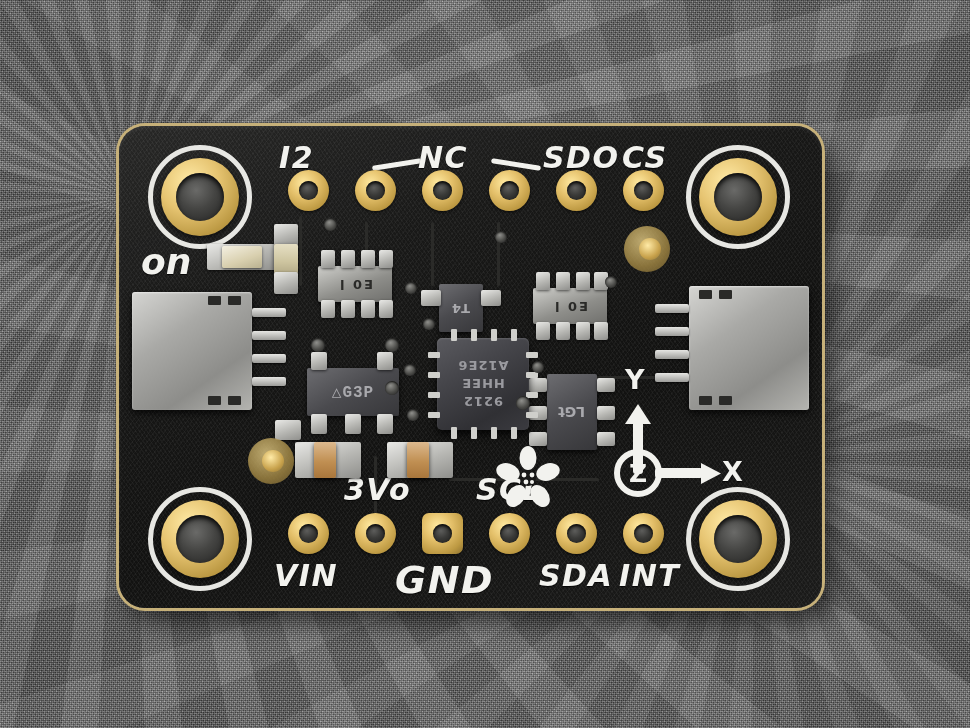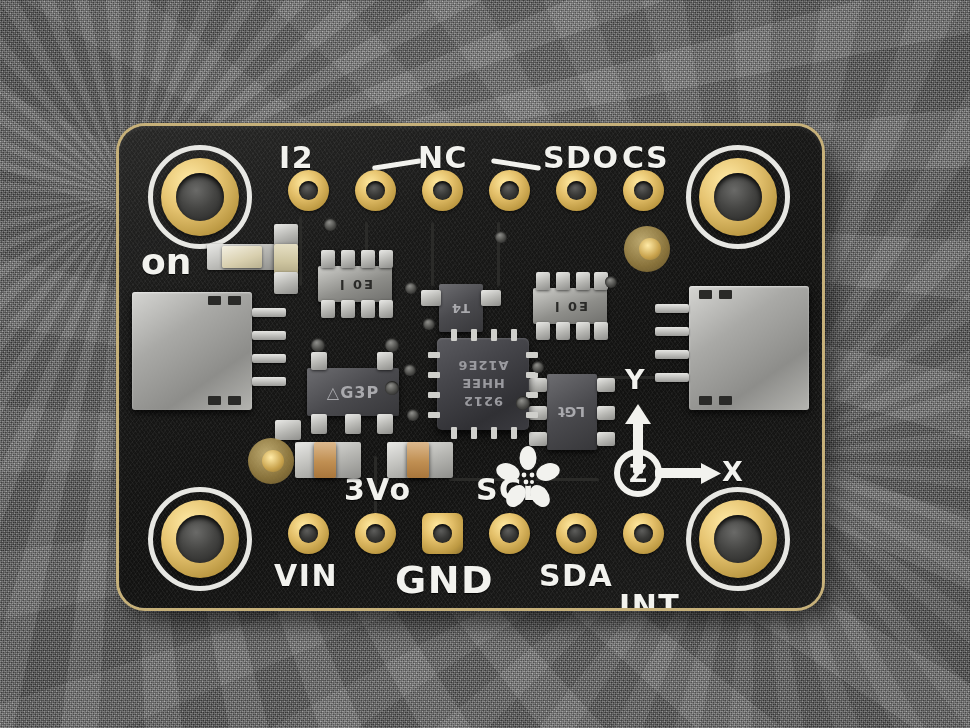--- a/index.html
+++ b/index.html
@@ -51,21 +51,21 @@
   }
 
   .abs{position:absolute;}
 
   
   .silk{
     position:absolute;color:#f2f2ee;
     font-family:"DejaVu Sans", sans-serif;
     font-weight:700;letter-spacing:1.5px;
     text-shadow:0 1px 1px rgba(0,0,0,.85);
-    white-space:nowrap;user-select:none;
+    white-space:nowrap;user-select:none;font-style:italic;
   }
 
   
   .pad{
     position:absolute;width:41px;height:41px;border-radius:50%;
     background:radial-gradient(circle at 38% 32%, #ffe9a0 0%, #e4c06a 38%, #bd9942 74%, #8d7230 100%);
     box-shadow:0 1px 3px rgba(0,0,0,.7);
   }
   .pad::after{
     content:"";position:absolute;left:11px;top:11px;width:19px;height:19px;border-radius:50%;
@@ -239,21 +239,21 @@
   <div class="pad" style="left:370px;top:387px;"></div>
   <div class="pad" style="left:437px;top:387px;"></div>
   <div class="pad" style="left:504px;top:387px;"></div>
 
   <div class="silk" style="left:225px;top:346px;font-size:30px;">3Vo</div>
   <div class="silk" style="left:357px;top:346px;font-size:30px;">SCL</div>
 
   <div class="silk" style="left:155px;top:432px;font-size:30px;">VIN</div>
   <div class="silk" style="left:276px;top:432px;font-size:38px;">GND</div>
   <div class="silk" style="left:420px;top:432px;font-size:30px;">SDA</div>
-  <div class="silk" style="left:500px;top:432px;font-size:30px;margin-top:30px;">INT</div>
+  <div class="silk" style="left:500px;top:432px;font-size:30px;">INT</div>
 
 
   <div class="silk" style="left:22px;top:115px;font-size:36px;letter-spacing:0px;">on</div>
 
   <div class="jst" style="left:13px;top:166px;width:120px;height:118px;">
     <div class="tooth" style="left:76px;top:4px;"></div>
     <div class="tooth" style="left:96px;top:4px;"></div>
     <div class="tooth" style="left:76px;top:104px;"></div>
     <div class="tooth" style="left:96px;top:104px;"></div>
   </div>
@@ -294,21 +294,21 @@
   </div>
   <div class="solder" style="left:417px;top:146px;width:14px;height:18px;"></div>
   <div class="solder" style="left:437px;top:146px;width:14px;height:18px;"></div>
   <div class="solder" style="left:457px;top:146px;width:14px;height:18px;"></div>
   <div class="solder" style="left:475px;top:146px;width:14px;height:18px;"></div>
   <div class="solder" style="left:417px;top:196px;width:14px;height:18px;"></div>
   <div class="solder" style="left:437px;top:196px;width:14px;height:18px;"></div>
   <div class="solder" style="left:457px;top:196px;width:14px;height:18px;"></div>
   <div class="solder" style="left:475px;top:196px;width:14px;height:18px;"></div>
 
-  <div class="sot" style="left:188px;top:242px;width:92px;height:48px;">
+  <div class="sot" style="left:188px;top:242px;width:92px;height:48px;font-family:Liberation Mono, monospace;">
     <span style="font-size:16px;letter-spacing:1px;">△G3P</span>
   </div>
   <div class="solder" style="left:192px;top:226px;width:16px;height:18px;"></div>
   <div class="solder" style="left:258px;top:226px;width:16px;height:18px;"></div>
   <div class="solder" style="left:192px;top:288px;width:16px;height:20px;"></div>
   <div class="solder" style="left:226px;top:288px;width:16px;height:20px;"></div>
   <div class="solder" style="left:258px;top:288px;width:16px;height:20px;"></div>
 
   <div class="sot" style="left:320px;top:158px;width:44px;height:48px;">
     <span style="transform:rotate(180deg);display:inline-block;font-size:13px;">T4</span>

